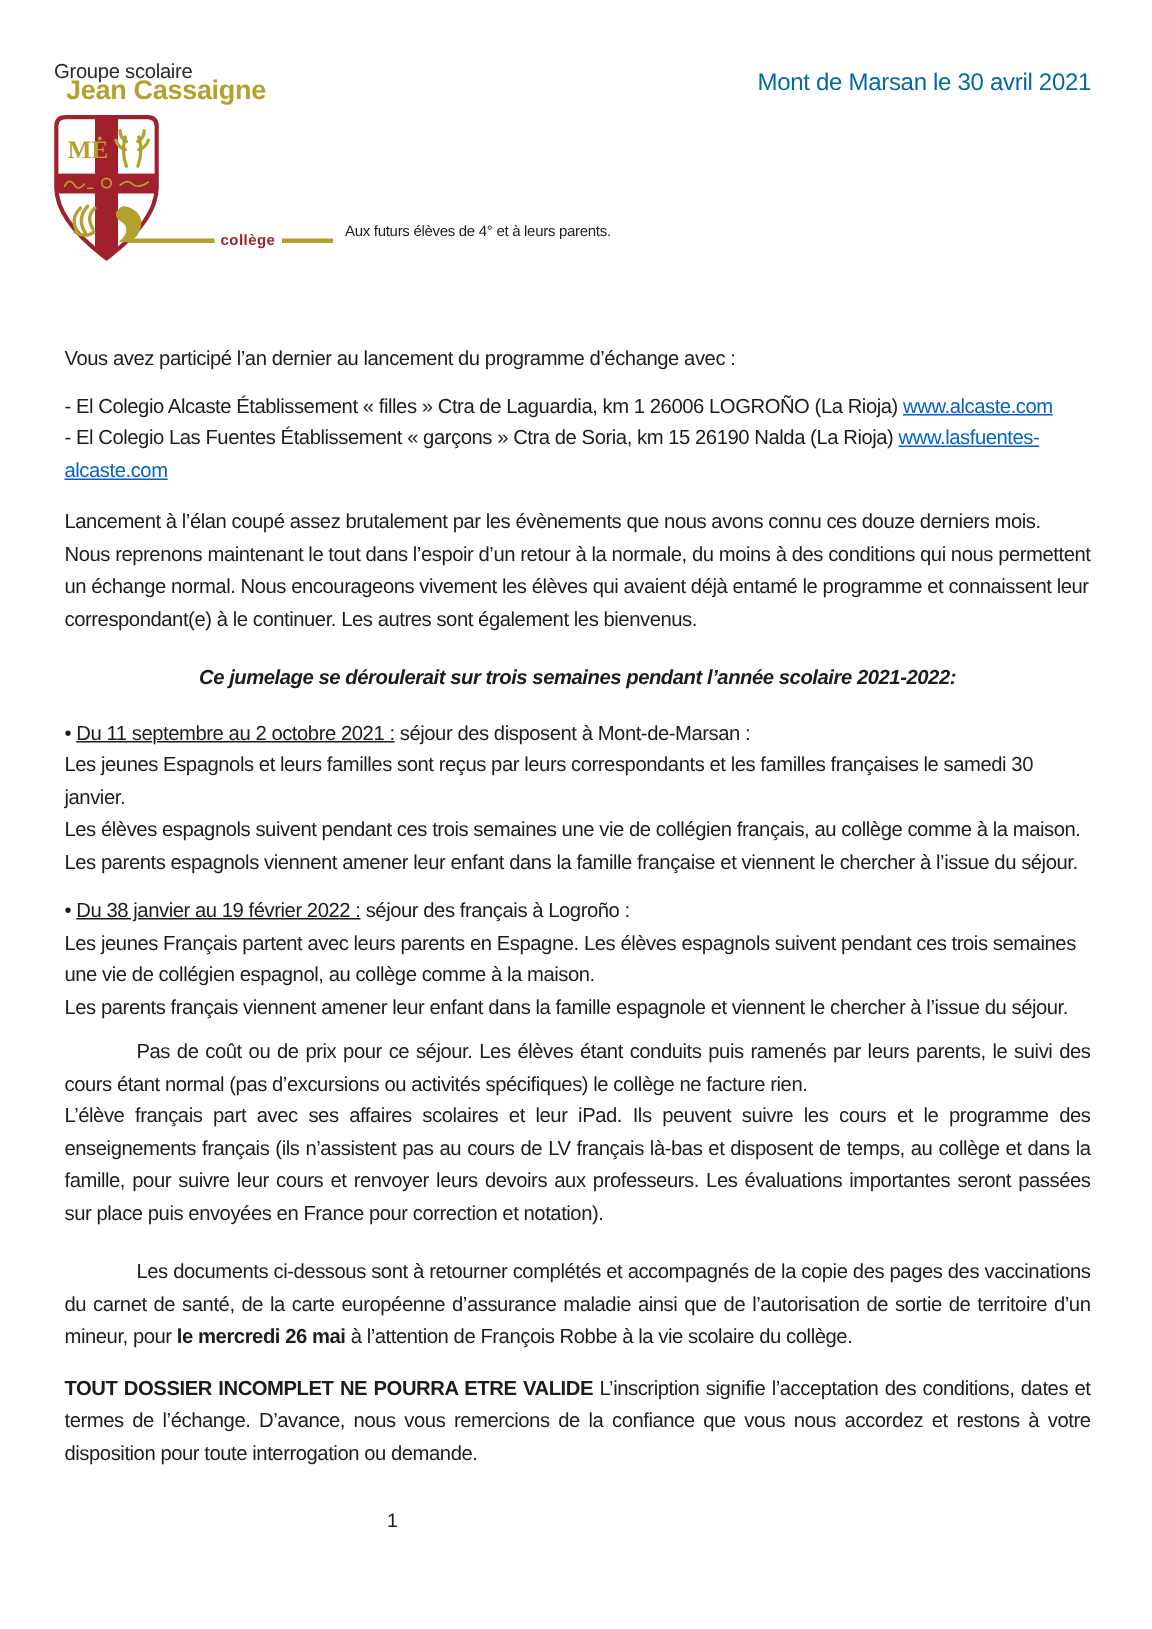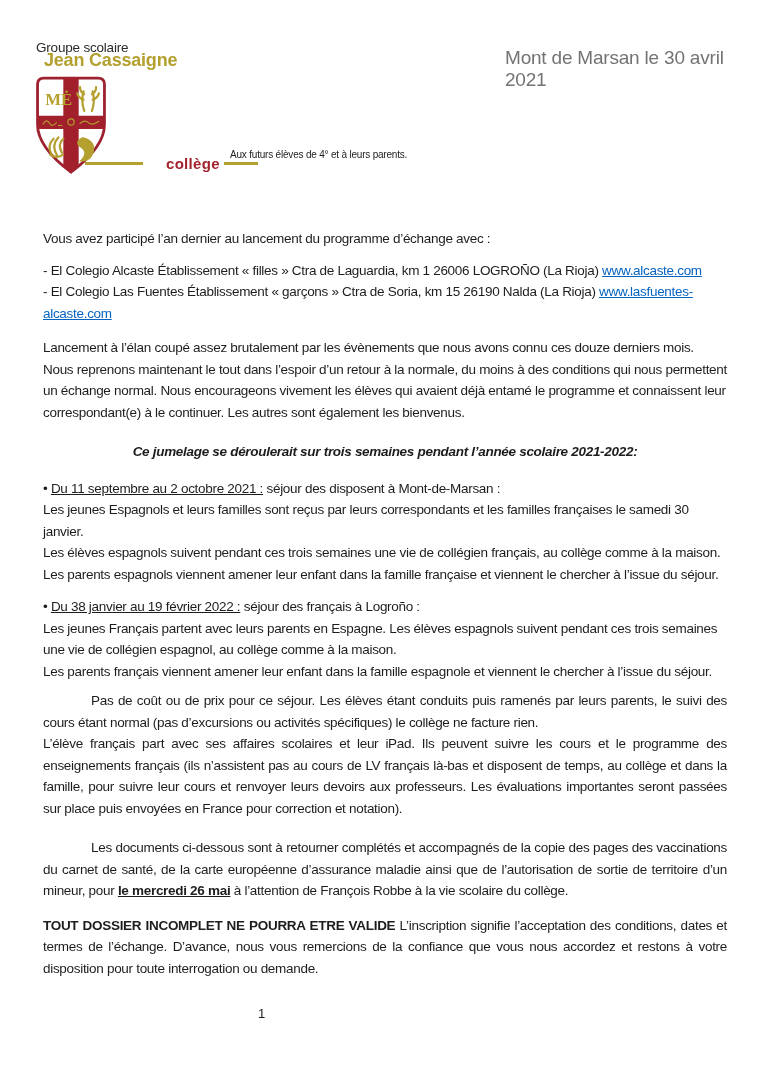--- a/index.html
+++ b/index.html
@@ -11,23 +11,23 @@
     background: #ffffff;
     font-family: "Liberation Sans", "DejaVu Sans", sans-serif;
     color: #1d1d1d;
     overflow: hidden;
   }
 
   
   .date-line {
     position: absolute;
     top: 47px; left: 505px;
-    font-size: 19px;
+    font-size: 16px;
     letter-spacing: -0.2px;
-    color: #737373;
+    color: #0369a1;
   }
   .logo { position: absolute; top: 38px; left: 30px; width: 210px; height: 140px; }
   .logo-group {
     position: absolute; top: 2px; left: 6px;
     font-size: 13.5px; font-weight: 400; color: #2a2a2a;
     letter-spacing: -0.2px; z-index: 2;
   }
   .logo-name {
     position: absolute; top: 12px; left: 14px;
     font-size: 18px; font-weight: 700; color: #b3a02f;
@@ -35,21 +35,21 @@
   }
   .crest { position: absolute; top: 38px; left: 6px; }
   .college-mark {
     position: absolute; top: 117px; left: 55px;
     display: flex; align-items: center; gap: 4px;
   }
   .gold-line { height: 2.5px; background: #b3a02f; }
   .gold-line.long { width: 58px; }
   .gold-line.short { width: 34px; }
   .college-label {
-    font-size: 15px; font-weight: 700; color: #a3242e; letter-spacing: 0.3px; margin-left: 19px;
+    font-size: 10px; font-weight: 700; color: #a3242e; letter-spacing: 0.3px;
   }
 
   .salutation {
     position: absolute; top: 149px; left: 230px;
     font-size: 10px; letter-spacing: -0.2px;
   }
 
   
   .body-flow {
     position: absolute; top: 228px; left: 43px; width: 684px;
@@ -63,21 +63,21 @@
   .m-period1  { margin-top: 15px; }
   .m-period2  { margin-top: 11px; }
   .m-cost     { margin-top: 8px; }
   .m-docs     { margin-top: 18px; }
   .m-closing  { margin-top: 13px; }
 
   .headline { text-align: center; font-weight: 700; }
   .weblink { color: #0563C1; text-decoration: underline; cursor: pointer; }
   .u { text-decoration: underline; }
   .b { font-weight: 700; }
-  .bu { font-weight: 700; text-decoration: underline; }
+  .bu { font-weight: 700; }
   .justify { text-align: justify; }
   .indent { text-indent: 48px; }
 
   .page-number {
     position: absolute; top: 1006px; left: 258px;
     font-size: 13px; color: #1d1d1d;
   }
 </style>
 </head>
 <body>

